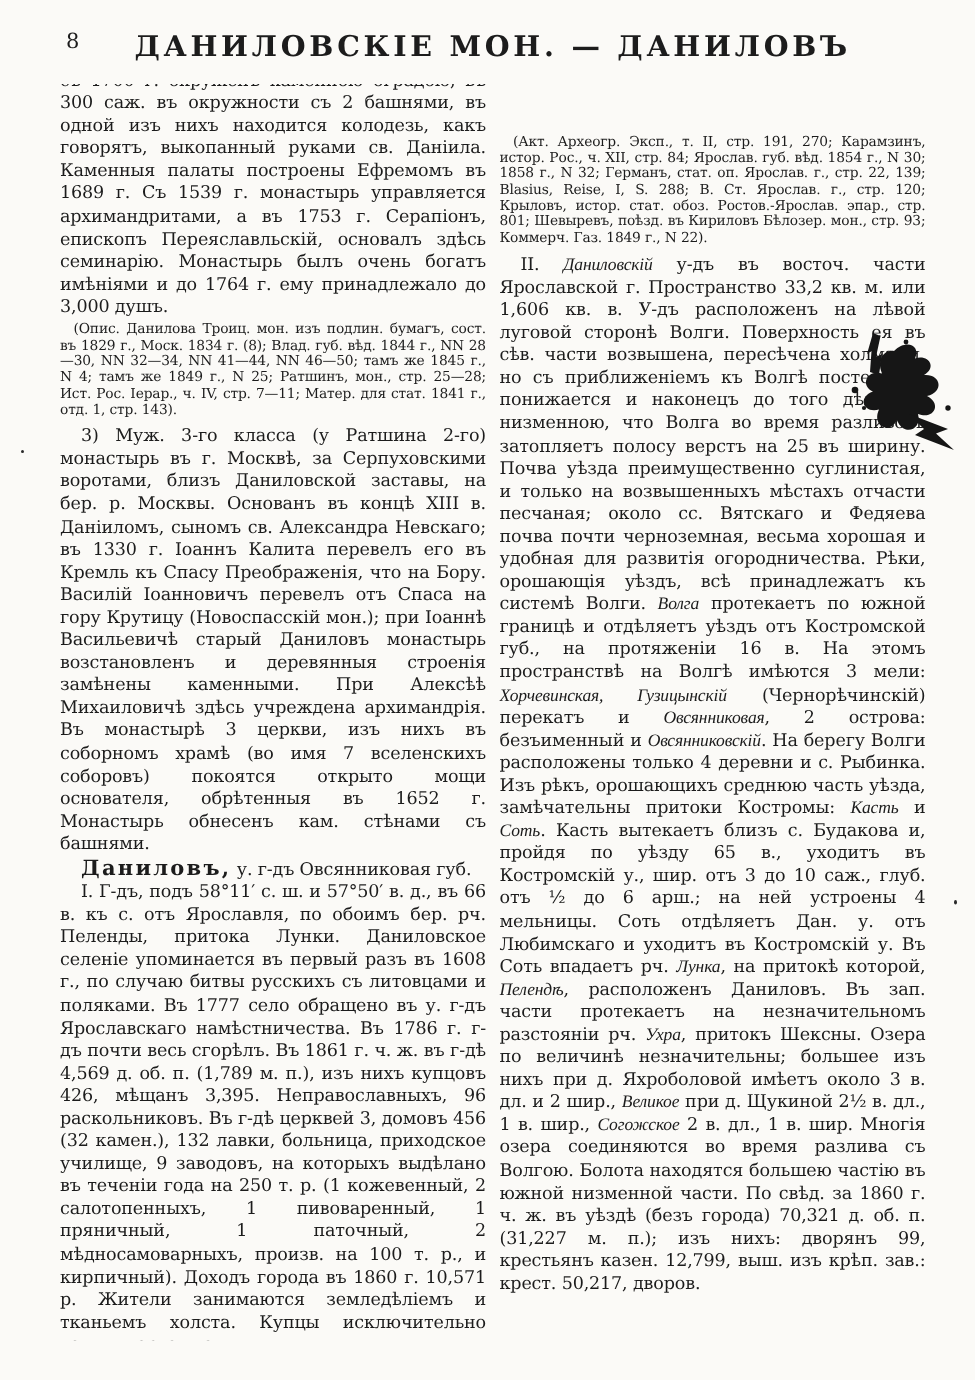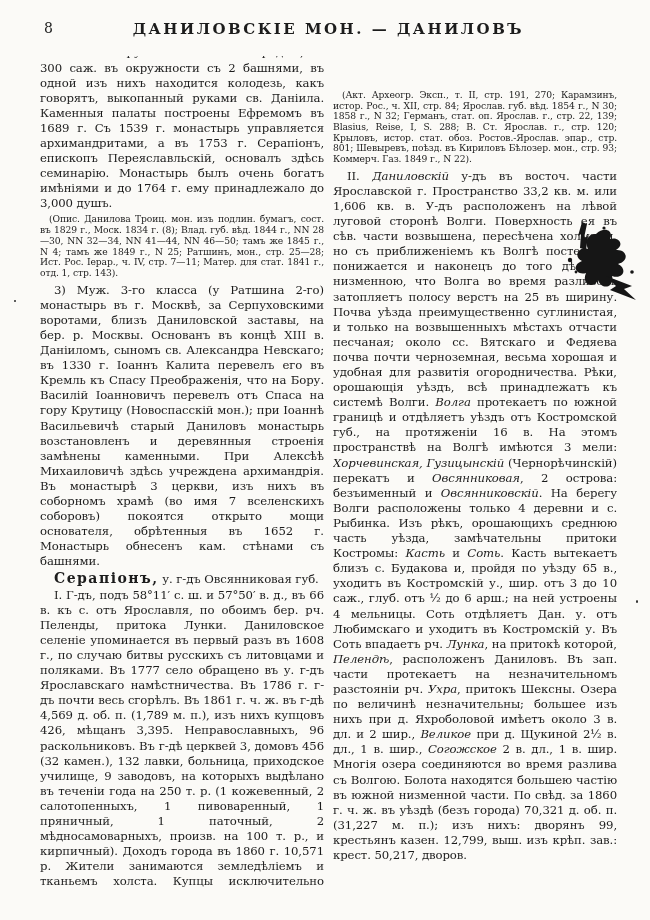--- a/index.html
+++ b/index.html
@@ -6,54 +6,54 @@
   body{
     width:650px;height:920px;overflow:hidden;
     background:#fbfaf7;
     font-family:"DejaVu Serif","Liberation Serif",serif;
     color:#1c1c1c;
   }
   .page{position:relative;width:650px;height:920px;box-sizing:border-box;
     padding:20px 33px 0 40px;}
   .header{position:relative;height:24px;margin-bottom:12px;}
   .pagenum{position:absolute;left:4px;top:0;font-size:14px;}
-  .htitle{display:block;text-align:center;font-size:15px;font-weight:bold;
+  .htitle{display:block;text-align:center;font-size:19px;font-weight:bold;
     letter-spacing:2.5px;}
   .columns{display:flex;align-items:center;height:838px;overflow:hidden;}
   .col{width:284px;overflow:hidden;}
   .divider{width:1px;background:#2a2a2a;margin:2px 4px 8px 4px;}
   p{margin:0;text-align:justify;hyphens:none;}
   .body{font-size:11.7px;line-height:15.1px;letter-spacing:-0.1px;}
   .ind{text-indent:14px;}
   .nop{text-indent:0;}
   .cite{font-size:9.2px;line-height:10.7px;margin:3px 0 4px 0;text-indent:9px;
     letter-spacing:-0.1px;}
   .entry{margin-top:2px;}
   .headword{font-weight:bold;font-size:14px;letter-spacing:1.5px;}
-  .it{font-style:italic;}
+  .it{font-style:italic;font-family:Liberation Serif, serif;}
   .inkblot{position:absolute;left:548px;top:220px;pointer-events:none;}
   .speck{position:absolute;background:#2a2a2a;border-radius:50%;}
 </style>
 </head>
 <body>
 
 <div class="page">
 
   <div class="header">
     <span class="pagenum">8</span>
     <span class="htitle">ДАНИЛОВСКІЕ МОН. — ДАНИЛОВЪ</span>
   </div>
 
   <div class="columns">
 
     <div class="col">
       <p class="body nop">съ 1700 г. окруженъ каменною оградою, въ 300 саж. въ окружности съ 2 башнями, въ одной изъ нихъ находится колодезь, какъ говорятъ, выкопанный руками св. Даніила. Каменныя палаты построены Ефремомъ въ 1689 г. Съ 1539 г. монастырь управляется архимандритами, а въ 1753 г. Серапіонъ, епископъ Переяславльскій, основалъ здѣсь семинарію. Монастырь былъ очень богатъ имѣніями и до 1764 г. ему принадлежало до 3,000 душъ.</p>
       <p class="cite">(Опис. Данилова Троиц. мон. изъ подлин. бумагъ, сост. въ 1829 г., Моск. 1834 г. (8); Влад. губ. вѣд. 1844 г., NN 28—30, NN 32—34, NN 41—44, NN 46—50; тамъ же 1845 г., N 4; тамъ же 1849 г., N 25; Ратшинъ, мон., стр. 25—28; Ист. Рос. Іерар., ч. IV, стр. 7—11; Матер. для стат. 1841 г., отд. 1, стр. 143).</p>
       <p class="body ind">3) Муж. 3-го класса (у Ратшина 2-го) монастырь въ г. Москвѣ, за Серпуховскими воротами, близъ Даниловской заставы, на бер. р. Москвы. Основанъ въ концѣ XIII в. Даніиломъ, сыномъ св. Александра Невскаго; въ 1330 г. Іоаннъ Калита перевелъ его въ Кремль къ Спасу Преображенія, что на Бору. Василій Іоанновичъ перевелъ отъ Спаса на гору Крутицу (Новоспасскій мон.); при Іоаннѣ Васильевичѣ старый Даниловъ монастырь возстановленъ и деревянныя строенія замѣнены каменными. При Алексѣѣ Михаиловичѣ здѣсь учреждена архимандрія. Въ монастырѣ 3 церкви, изъ нихъ въ соборномъ храмѣ (во имя 7 вселенскихъ соборовъ) покоятся открыто мощи основателя, обрѣтенныя въ 1652 г. Монастырь обнесенъ кам. стѣнами съ башнями.</p>
-      <p class="body ind entry"><span class="headword">Серапіонъ,</span><span> у. г-дъ Овсянниковая губ.</span></p>
+      <p class="body ind entry"><span class="headword">Даниловъ,</span><span> у. г-дъ Овсянниковая губ.</span></p>
       <p class="body ind">I. Г-дъ, подъ 58°11′ с. ш. и 57°50′ в. д., въ 66 в. къ с. отъ Ярославля, по обоимъ бер. рч. Пеленды, притока Лунки. Даниловское селеніе упоминается въ первый разъ въ 1608 г., по случаю битвы русскихъ съ литовцами и поляками. Въ 1777 село обращено въ у. г-дъ Ярославскаго намѣстничества. Въ 1786 г. г-дъ почти весь сгорѣлъ. Въ 1861 г. ч. ж. въ г-дѣ 4,569 д. об. п. (1,789 м. п.), изъ нихъ купцовъ 426, мѣщанъ 3,395. Неправославныхъ, 96 раскольниковъ. Въ г-дѣ церквей 3, домовъ 456 (32 камен.), 132 лавки, больница, приходское училище, 9 заводовъ, на которыхъ выдѣлано въ теченіи года на 250 т. р. (1 кожевенный, 2 салотопенныхъ, 1 пивоваренный, 1 пряничный, 1 паточный, 2 мѣдносамоварныхъ, произв. на 100 т. р., и кирпичный). Доходъ города въ 1860 г. 10,571 р. Жители занимаются земледѣліемъ и тканьемъ холста. Купцы исключительно ведутъ торговлю</p>
     </div>
 
     <div class="divider"></div>
 
     <div class="col">
       <p class="cite">(Акт. Археогр. Эксп., т. II, стр. 191, 270; Карамзинъ, истор. Рос., ч. XII, стр. 84; Ярослав. губ. вѣд. 1854 г., N 30; 1858 г., N 32; Германъ, стат. оп. Ярослав. г., стр. 22, 139; Blasius, Reise, I, S. 288; В. Ст. Ярослав. г., стр. 120; Крыловъ, истор. стат. обоз. Ростов.-Ярослав. эпар., стр. 801; Шевыревъ, поѣзд. въ Кириловъ Бѣлозер. мон., стр. 93; Коммерч. Газ. 1849 г., N 22).</p>
       <p class="body ind"><span>II. </span><span class="it">Даниловскій</span><span> у-дъ въ восточ. части Ярославской г. Пространство 33,2 кв. м. или 1,606 кв. в. У-дъ расположенъ на лѣвой луговой сторонѣ Волги. Поверхность ея въ сѣв. части возвышена, пересѣчена холмами, но съ приближеніемъ къ Волгѣ постепенно понижается и наконецъ до того дѣлается низменною, что Волга во время разливовъ затопляетъ полосу верстъ на 25 въ ширину. Почва уѣзда преимущественно суглинистая, и только на возвышенныхъ мѣстахъ отчасти песчаная; около сс. Вятскаго и Федяева почва почти черноземная, весьма хорошая и удобная для развитія огородничества. Рѣки, орошающія уѣздъ, всѣ принадлежатъ къ системѣ Волги. </span><span class="it">Волга</span><span> протекаетъ по южной границѣ и отдѣляетъ уѣздъ отъ Костромской губ., на протяженіи 16 в. На этомъ пространствѣ на Волгѣ имѣются 3 мели: </span><span class="it">Хорчевинская, Гузицынскій</span><span> (Чернорѣчинскій) перекатъ и </span><span class="it">Овсянниковая</span><span>, 2 острова: безъименный и </span><span class="it">Овсянниковскій</span><span>. На берегу Волги расположены только 4 деревни и с. Рыбинка. Изъ рѣкъ, орошающихъ среднюю часть уѣзда, замѣчательны притоки Костромы: </span><span class="it">Касть</span><span> и </span><span class="it">Соть</span><span>. Касть вытекаетъ близъ с. Будакова и, пройдя по уѣзду 65 в., уходитъ въ Костромскій у., шир. отъ 3 до 10 саж., глуб. отъ ½ до 6 арш.; на ней устроены 4 мельницы. Соть отдѣляетъ Дан. у. отъ Любимскаго и уходитъ въ Костромскій у. Въ Соть впадаетъ рч. </span><span class="it">Лунка</span><span>, на притокѣ которой, </span><span class="it">Пелендѣ</span><span>, расположенъ Даниловъ. Въ зап. части протекаетъ на незначительномъ разстояніи рч. </span><span class="it">Ухра</span><span>, притокъ Шексны. Озера по величинѣ незначительны; большее изъ нихъ при д. Яхроболовой имѣетъ около 3 в. дл. и 2 шир., </span><span class="it">Великое</span><span> при д. Щукиной 2½ в. дл., 1 в. шир., </span><span class="it">Согожское</span><span> 2 в. дл., 1 в. шир. Многія озера соединяются во время разлива съ Волгою. Болота находятся большею частію въ южной низменной части. По свѣд. за 1860 г. ч. ж. въ уѣздѣ (безъ города) 70,321 д. об. п. (31,227 м. п.); изъ нихъ: дворянъ 99, крестьянъ казен. 12,799, выш. изъ крѣп. зав.: крест. 50,217, дворов.</span></p>
     </div>
 

